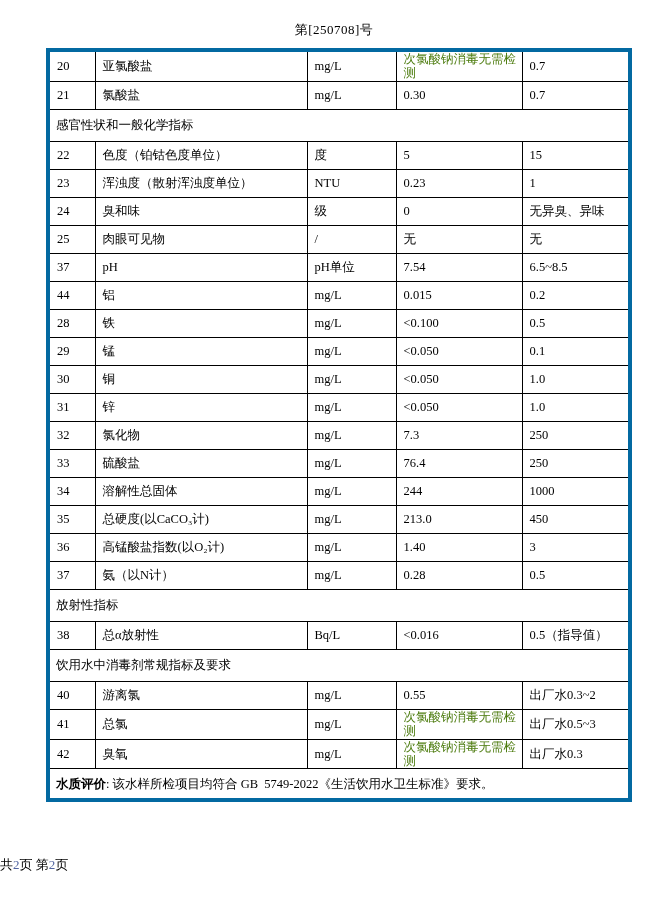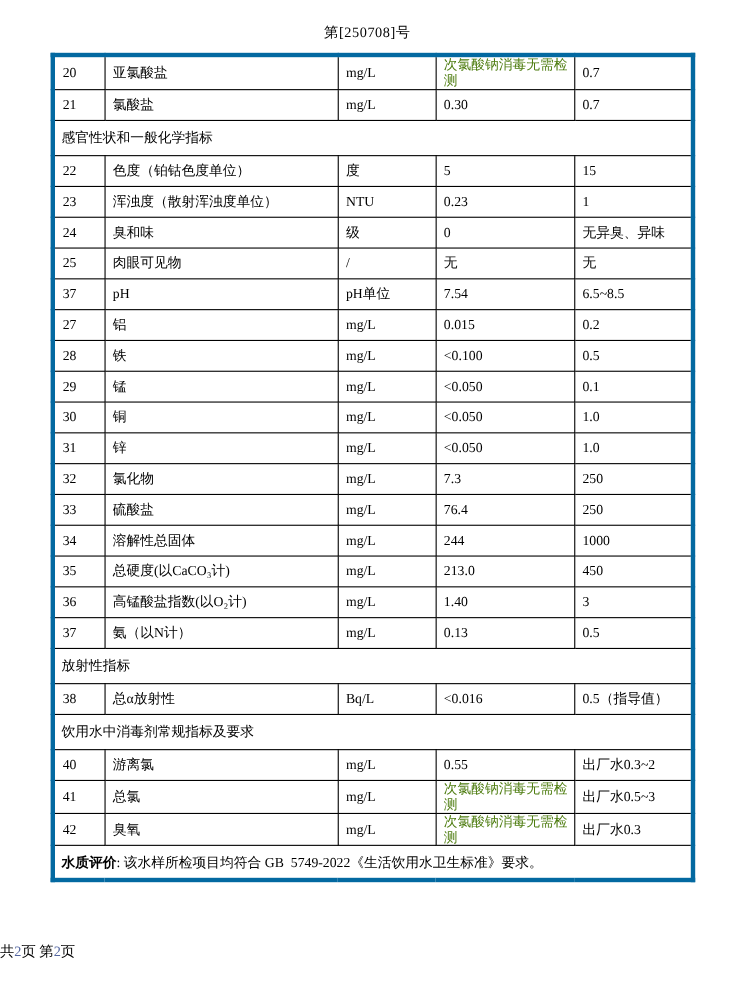--- a/index.html
+++ b/index.html
@@ -136,21 +136,21 @@
           <td class="td-limit">无</td>
         </tr>
         <tr class="r-data">
           <td class="td-num">37</td>
           <td class="td-name">pH</td>
           <td class="td-unit">pH单位</td>
           <td class="td-meas">7.54</td>
           <td class="td-limit">6.5~8.5</td>
         </tr>
         <tr class="r-data">
-          <td class="td-num">27</td>
+          <td class="td-num">44</td>
           <td class="td-name">铝</td>
           <td class="td-unit">mg/L</td>
           <td class="td-meas">0.015</td>
           <td class="td-limit">0.2</td>
         </tr>
         <tr class="r-data">
           <td class="td-num">28</td>
           <td class="td-name">铁</td>
           <td class="td-unit">mg/L</td>
           <td class="td-meas">&lt;0.100</td>
@@ -209,21 +209,21 @@
           <td class="td-num">36</td>
           <td class="td-name">高锰酸盐指数(以O₂计)</td>
           <td class="td-unit">mg/L</td>
           <td class="td-meas">1.40</td>
           <td class="td-limit">3</td>
         </tr>
         <tr class="r-data">
           <td class="td-num">37</td>
           <td class="td-name">氨（以N计）</td>
           <td class="td-unit">mg/L</td>
-          <td class="td-meas">0.13</td>
+          <td class="td-meas">0.28</td>
           <td class="td-limit">0.5</td>
         </tr>
         <tr class="r-section">
           <td colspan="5">放射性指标</td>
         </tr>
         <tr class="r-data">
           <td class="td-num">38</td>
           <td class="td-name">总α放射性</td>
           <td class="td-unit">Bq/L</td>
           <td class="td-meas">&lt;0.016</td>

